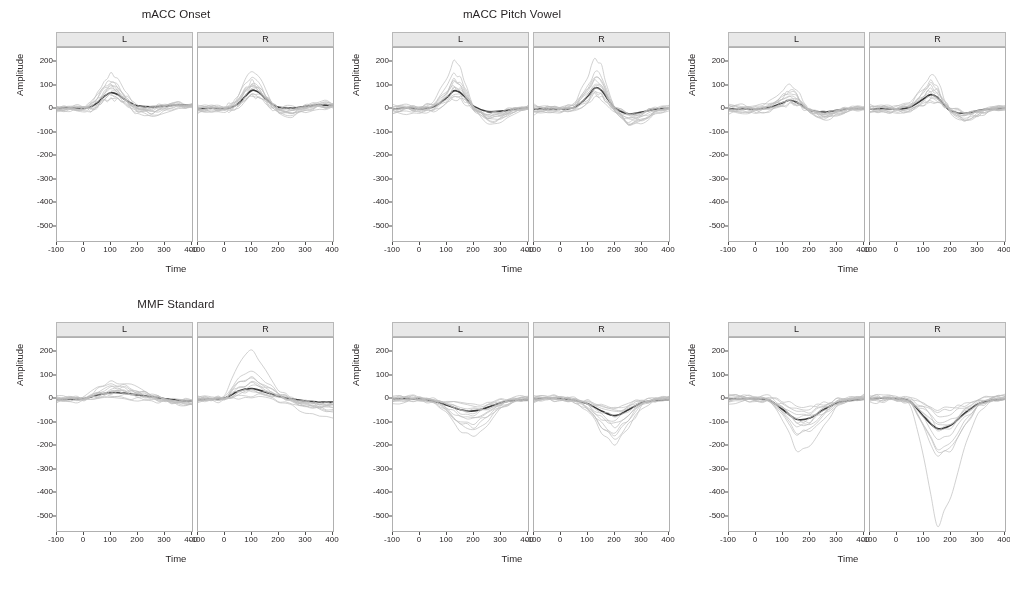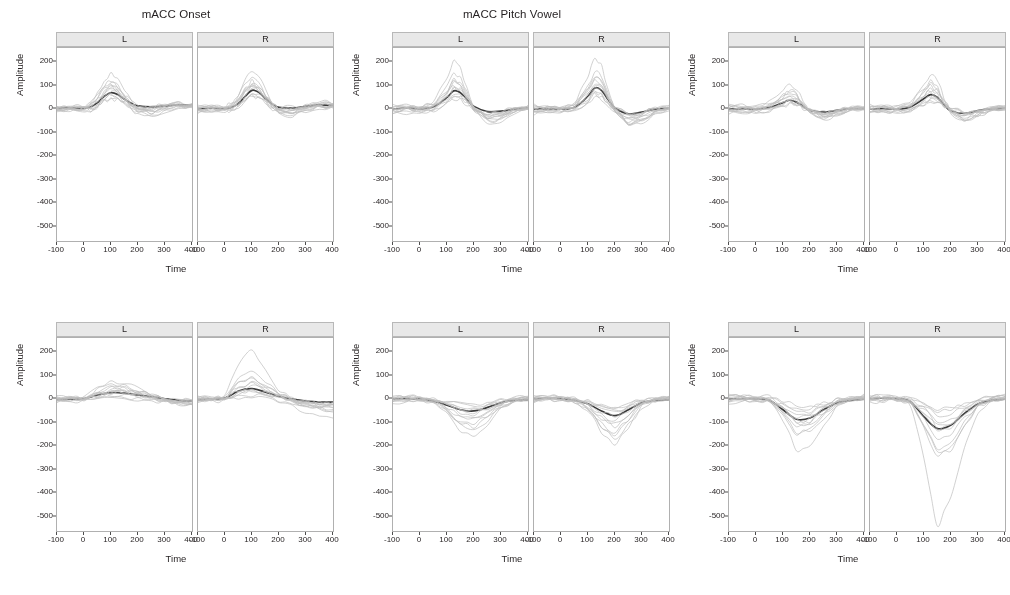--- a/index.html
+++ b/index.html
@@ -393,20 +393,21 @@
           <div class="xtick" style="left: 81px; top: 210px;">200</div>
           <div class="xtickmark" style="left: 81px; top: 210px;"></div>
           <div class="xtick" style="left: 108px; top: 210px;">300</div>
           <div class="xtickmark" style="left: 108px; top: 210px;"></div>
           <div class="xtick" style="left: 135px; top: 210px;">400</div>
           <div class="xtickmark" style="left: 135px; top: 210px;"></div>
         </div>
       </div>
     </div>
     <div class="panel">
+      <div class="panel-title">MMF Standard</div>
       <div class="ylabel">Amplitude</div>
       <div class="xlabel">Time</div>
       <div class="plot-area">
         <div class="facet left">
           <div class="strip">L</div>
           <div class="panelbox">
             <svg width="135" height="193" viewBox="0 0 135 193">
               <path d="M0.00,61.67C2.25,61.59 9.00,61.35 13.50,61.20C18.00,61.04 22.50,61.43 27.00,60.72C31.50,60.02 36.00,57.98 40.50,56.96C45.00,55.94 49.50,54.92 54.00,54.60C58.50,54.29 63.00,54.68 67.50,55.08C72.00,55.47 76.50,56.33 81.00,56.96C85.50,57.59 90.00,58.21 94.50,58.84C99.00,59.47 103.50,60.14 108.00,60.72C112.50,61.31 117.00,61.98 121.50,62.37C126.00,62.76 132.75,62.96 135.00,63.08" class="mline"></path>
               <path d="M0.00,62.32C1.13,61.83 4.50,60.03 6.75,59.39C9.00,58.74 11.25,58.08 13.50,58.45C15.75,58.81 18.00,61.57 20.25,61.57C22.50,61.58 24.75,59.82 27.00,58.45C29.25,57.09 31.50,54.95 33.75,53.39C36.00,51.83 38.25,50.06 40.50,49.08C42.75,48.09 45.00,48.54 47.25,47.48C49.50,46.43 51.75,43.03 54.00,42.75C56.25,42.47 58.50,45.28 60.75,45.79C63.00,46.31 65.25,45.77 67.50,45.82C69.75,45.87 72.00,45.55 74.25,46.10C76.50,46.64 78.75,47.90 81.00,49.08C83.25,50.26 85.50,51.83 87.75,53.18C90.00,54.52 92.25,56.02 94.50,57.13C96.75,58.25 99.00,59.24 101.25,59.86C103.50,60.49 105.75,60.07 108.00,60.90C110.25,61.73 112.50,64.28 114.75,64.86C117.00,65.44 119.25,64.37 121.50,64.37C123.75,64.37 126.00,64.90 128.25,64.85C130.50,64.81 133.88,64.22 135.00,64.10" class="sline"></path>
               <path d="M0.00,62.72C1.13,62.67 4.50,62.34 6.75,62.43C9.00,62.52 11.25,63.76 13.50,63.28C15.75,62.81 18.00,59.63 20.25,59.57C22.50,59.52 24.75,63.20 27.00,62.97C29.25,62.74 31.50,59.45 33.75,58.19C36.00,56.94 38.25,56.27 40.50,55.42C42.75,54.58 45.00,54.25 47.25,53.11C49.50,51.98 51.75,49.38 54.00,48.62C56.25,47.85 58.50,48.39 60.75,48.54C63.00,48.68 65.25,48.43 67.50,49.50C69.75,50.57 72.00,54.08 74.25,54.94C76.50,55.80 78.75,54.89 81.00,54.65C83.25,54.41 85.50,52.87 87.75,53.50C90.00,54.12 92.25,57.14 94.50,58.41C96.75,59.68 99.00,60.49 101.25,61.13C103.50,61.78 105.75,61.76 108.00,62.27C110.25,62.77 112.50,64.06 114.75,64.16C117.00,64.27 119.25,63.37 121.50,62.91C123.75,62.44 126.00,61.49 128.25,61.38C130.50,61.27 133.88,62.08 135.00,62.22" class="sline"></path>

